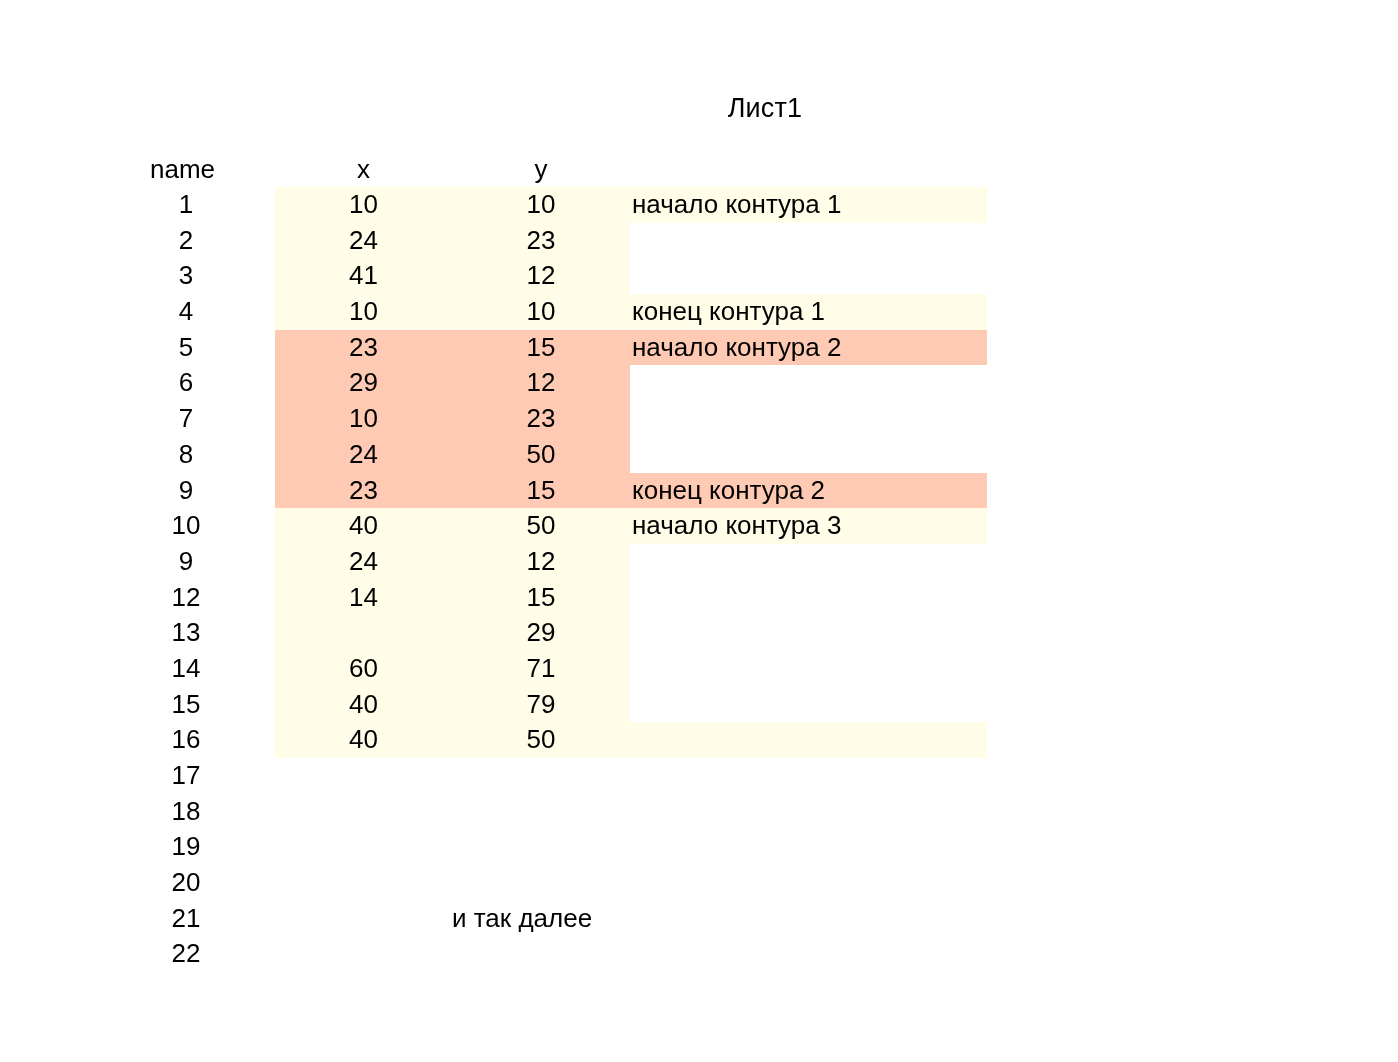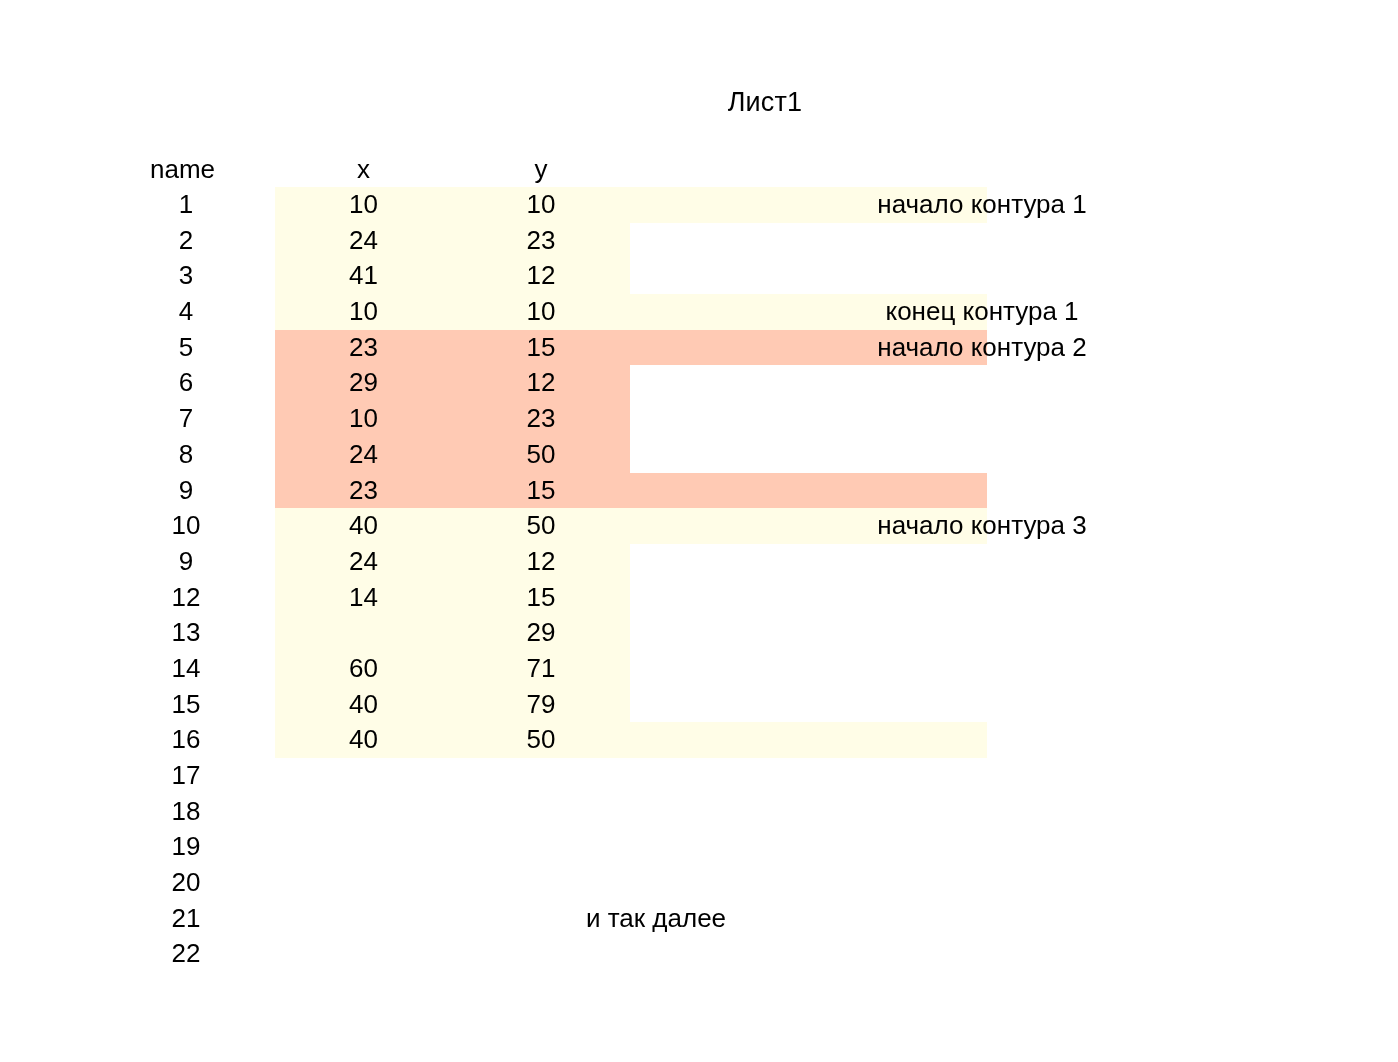--- a/index.html
+++ b/index.html
@@ -21,21 +21,21 @@
     left: 0;
     top: 0;
     width: 1398px;
     height: 1062px;
   }
 
   
   .sheet-title {
     position: absolute;
     left: 0;
-    top: 86px;
+    top: 92px;
     width: 1398px;
     text-align: center;
     font-size: 27px;
     line-height: 33px;
     letter-spacing: 0.2px;
   }
   
   .sheet-title > span {
     position: relative;
     left: 66px;
@@ -100,26 +100,25 @@
     text-align: center;
   }
   .c-y {
     left: 452px;
     width: 178px;
     text-align: center;
   }
   .c-note {
     left: 632px;
     width: 700px;
-    text-align: center;
+    text-align: left;
   }
   .c-note.centered {
-    left: 476px;
+    left: 452px;
     width: 360px;
-    text-align: center;
   }
 
   
   .h-cell {
     position: absolute;
     z-index: 1;
     font-size: 26px;
     line-height: 35px;
     white-space: nowrap;
   }
@@ -214,20 +213,21 @@
           <div class="cell c-x">24</div>
           <div class="cell c-y">50</div>
           <div class="cell c-note"></div>
         </div>
         <div class="row">
           <div class="fill-xy" style="background: rgb(255, 202, 180);"></div>
           <div class="fill-note" style="background: rgb(255, 202, 180);"></div>
           <div class="cell c-name">9</div>
           <div class="cell c-x">23</div>
           <div class="cell c-y">15</div>
+          <div class="cell c-note">конец контура 2</div>
         </div>
         <div class="row">
           <div class="fill-xy" style="background: rgb(255, 253, 231);"></div>
           <div class="fill-note" style="background: rgb(255, 253, 231);"></div>
           <div class="cell c-name">10</div>
           <div class="cell c-x">40</div>
           <div class="cell c-y">50</div>
           <div class="cell c-note">начало контура 3</div>
         </div>
         <div class="row">

